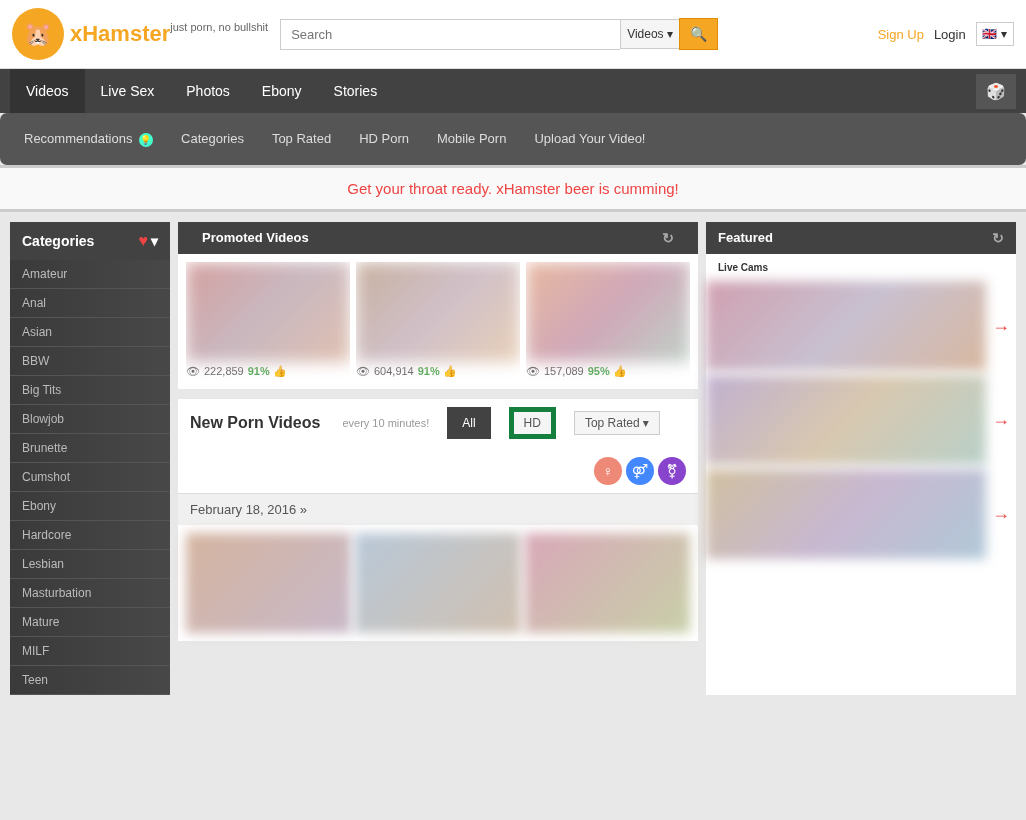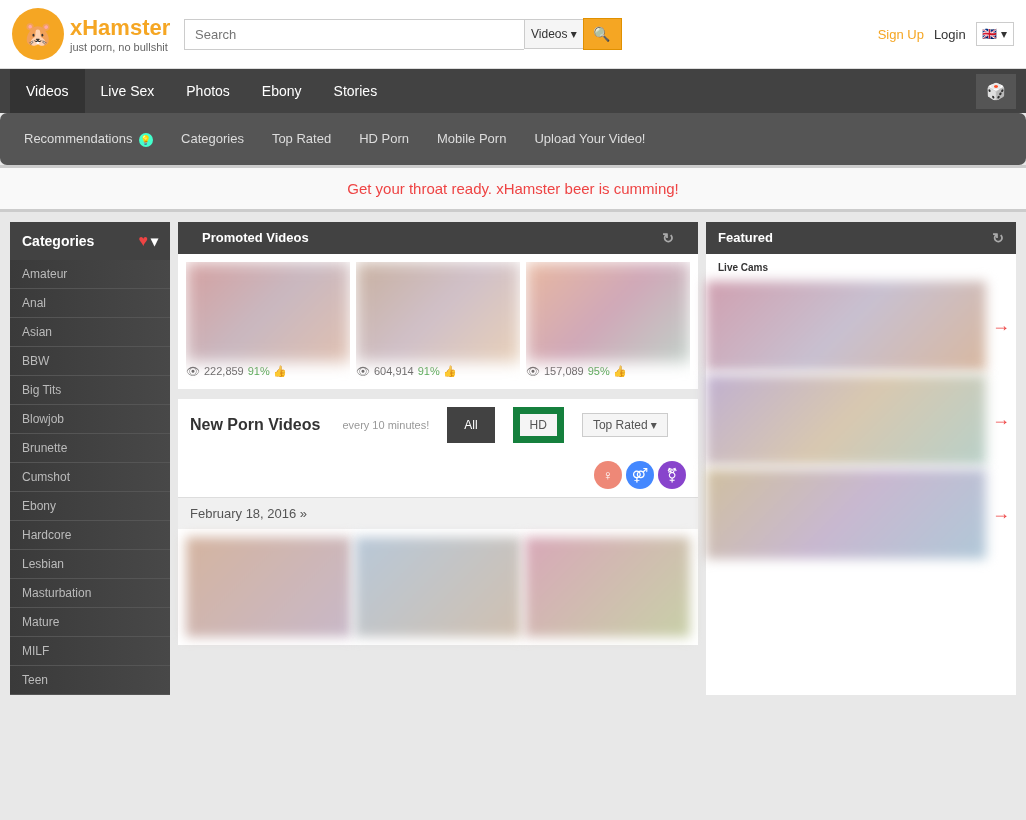--- a/index.html
+++ b/index.html
@@ -2,21 +2,21 @@
 <html><head>
   <meta charset="utf-8">
   <style>
     * { margin: 0; padding: 0; box-sizing: border-box; }
     body { font-family: Arial, sans-serif; font-size: 13px; background: #e8e8e8; color: #333; width: 1026px; }
 
     
     .header { background: #fff; display: flex; align-items: center; padding: 8px 12px; gap: 12px; border-bottom: 1px solid #ddd; }
     .logo-area { display: flex; align-items: center; gap: 6px; min-width: 160px; }
     .logo-hamster { width: 52px; height: 52px; background: #f5a623; border-radius: 50%; display: flex; align-items: center; justify-content: center; font-size: 24px; }
-    .logo-text { display: flex; flex-direction: column; }
+    .logo-text { display: flex; }
     .logo-title { color: #f5a623; font-size: 22px; font-weight: bold; }
     .logo-subtitle { color: #666; font-size: 11px; }
     .search-area { display: flex; align-items: center; flex: 1; max-width: 460px; }
     .search-input { border: 1px solid #ccc; padding: 7px 10px; font-size: 13px; width: 340px; outline: none; border-right: none; }
     .search-dropdown { border: 1px solid #ccc; padding: 7px 6px; font-size: 12px; background: #f5f5f5; cursor: pointer; border-right: none; white-space: nowrap; }
     .search-btn { background: #f5a623; border: 1px solid #e09000; padding: 7px 10px; cursor: pointer; color: #fff; font-size: 14px; }
     .header-actions { display: flex; align-items: center; gap: 10px; margin-left: auto; }
     .signup-btn { color: #f5a623; font-size: 13px; text-decoration: none; cursor: pointer; }
     .login-btn { color: #333; font-size: 13px; text-decoration: none; cursor: pointer; }
     .lang-select { display: flex; align-items: center; gap: 3px; border: 1px solid #ccc; padding: 4px 6px; cursor: pointer; font-size: 12px; }
@@ -50,36 +50,36 @@
 
     
     .section-box { background: #fff; margin-bottom: 10px; }
     .section-header { background: #424242; color: #fff; padding: 8px 24px; display: flex; align-items: center; justify-content: space-between; font-size: 13px; font-weight: bold; }
     .refresh-icon { color: #aaa; cursor: pointer; font-size: 14px; }
     .video-grid { display: grid; grid-template-columns: repeat(3, 1fr); gap: 6px; padding: 8px; }
     .video-thumb { position: relative; overflow: hidden; }
     .video-thumb-img { width: 100%; height: 100px; background: linear-gradient(135deg, #d4a0a0, #c9b8c0, #e0c0b0); filter: blur(8px); display: flex; align-items: center; justify-content: center; }
     .video-meta { display: flex; align-items: center; gap: 4px; padding: 3px 0; font-size: 11px; color: #666; }
     .views-count { color: #666; }
-    .rating { color: #5a5; font-weight: normal; }
+    .rating { color: #5a5; font-weight: bold; }
     .thumb-icon { font-size: 11px; }
 
     
     .featured-box { width: 310px; min-width: 310px; background: #fff; }
     .featured-header { background: #424242; color: #fff; padding: 8px 12px; display: flex; align-items: center; justify-content: space-between; font-size: 13px; font-weight: bold; }
     .live-cams-title { padding: 8px 12px; font-size: 10px; font-weight: bold; color: #333; }
     .cam-thumb { width: 100%; height: 90px; background: linear-gradient(135deg, #d0a0b0, #c8c0d0, #d8b8a0); filter: blur(6px); flex: 1; }
     .cam-arrow { color: #e44; font-size: 18px; padding: 0 6px; cursor: pointer; }
     .cam-row { display: flex; align-items: center; margin-bottom: 4px; }
 
     
     .new-videos-bar { background: #fff; padding: 8px 12px; display: flex; align-items: center; gap: 18px; flex-wrap: wrap; border-bottom: 1px solid #ddd; }
     .new-videos-title { font-size: 16px; font-weight: bold; color: #333; margin-right: 4px; }
     .every-label { font-size: 11px; color: #999; }
-    .filter-btn { padding: 4px 10px; border: 7px solid #15803d; background: #f5f5f5; font-size: 12px; cursor: pointer; color: #555; }
+    .filter-btn { padding: 4px 10px; border: 5px solid #15803d; background: #f5f5f5; font-size: 12px; cursor: pointer; color: #555; }
     .filter-btn.active { background: #424242; color: #fff; border-color: #424242; }
     .filter-dropdown { padding: 4px 10px; border: 1px solid #ccc; background: #f5f5f5; font-size: 12px; cursor: pointer; color: #555; display: flex; align-items: center; gap: 3px; }
     .gender-icons { margin-left: auto; display: flex; gap: 4px; }
     .gender-icon { width: 28px; height: 28px; border-radius: 50%; display: flex; align-items: center; justify-content: center; font-size: 14px; cursor: pointer; }
     .gender-female { background: #e87; color: #fff; }
     .gender-male { background: #48f; color: #fff; }
     .gender-other { background: #84c; color: #fff; }
 
     
     .date-bar { background: #f0f0f0; padding: 8px 12px; font-size: 13px; color: #555; }

